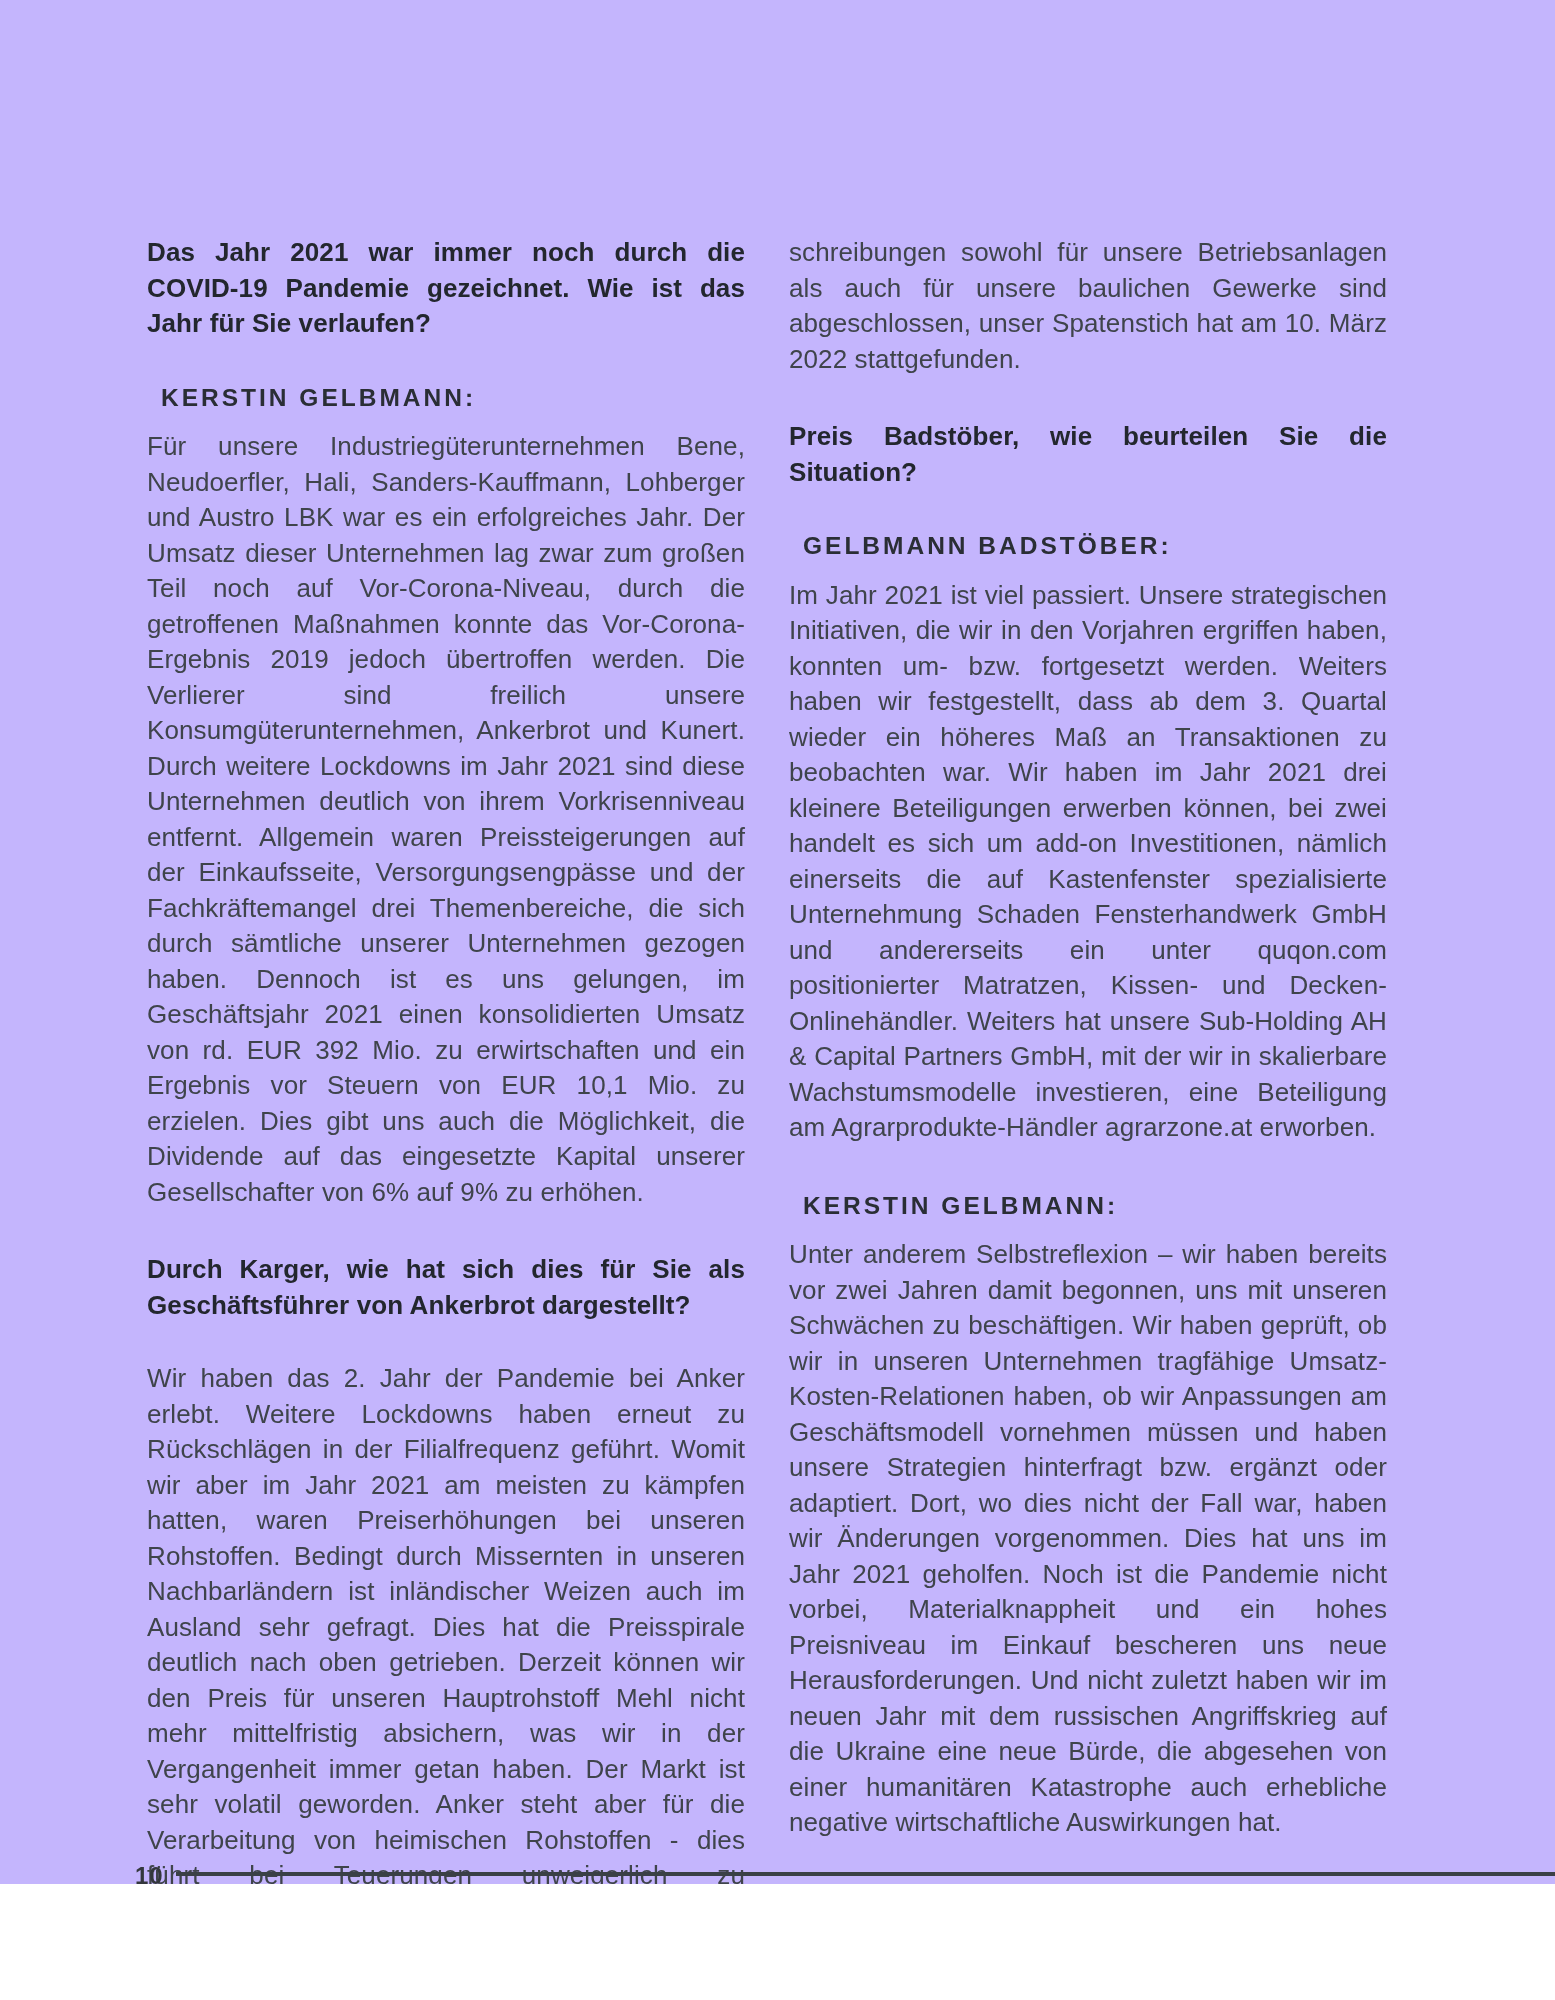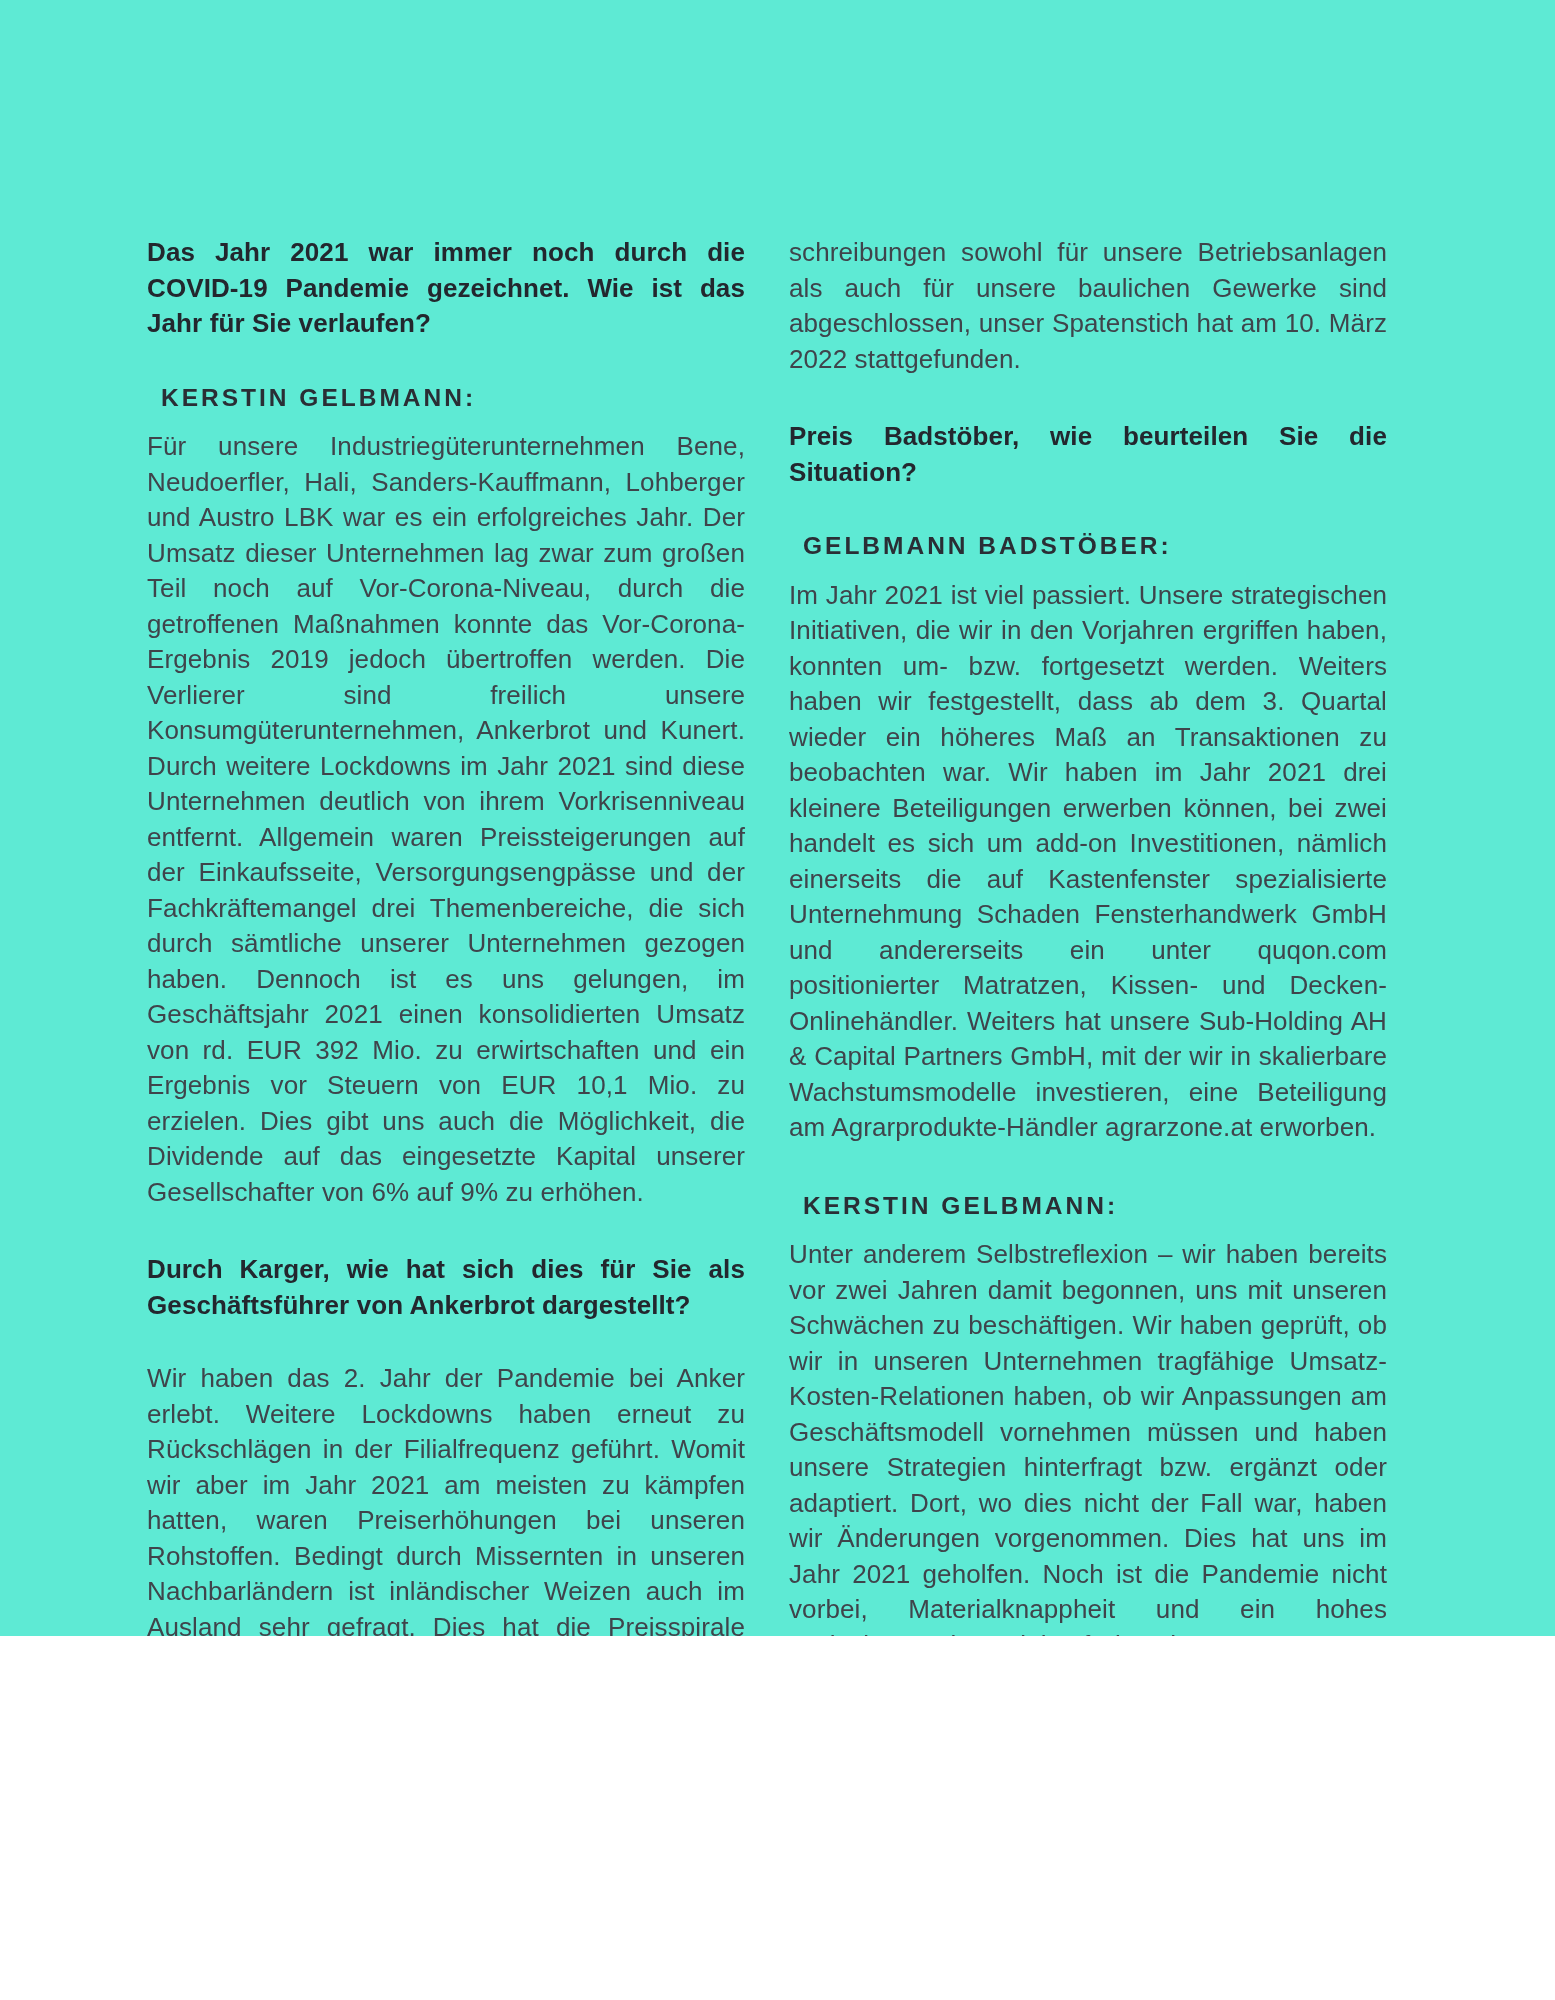--- a/index.html
+++ b/index.html
@@ -3,22 +3,22 @@
 <meta charset="utf-8">
 <style>
   html, body {
     margin: 0;
     padding: 0;
     background: #ffffff;
   }
   .page {
     position: relative;
     width: 1555px;
-    height: 1636px;
-    background: #5eead4;
+    height: 1884px;
+    background: #c4b5fd;
     font-family: "Liberation Sans", sans-serif;
     color: #3f444b;
     overflow: hidden;
   }
   .col {
     position: absolute;
     top: 235px;
     width: 598px;
     font-size: 26px;
     line-height: 35.5px;

